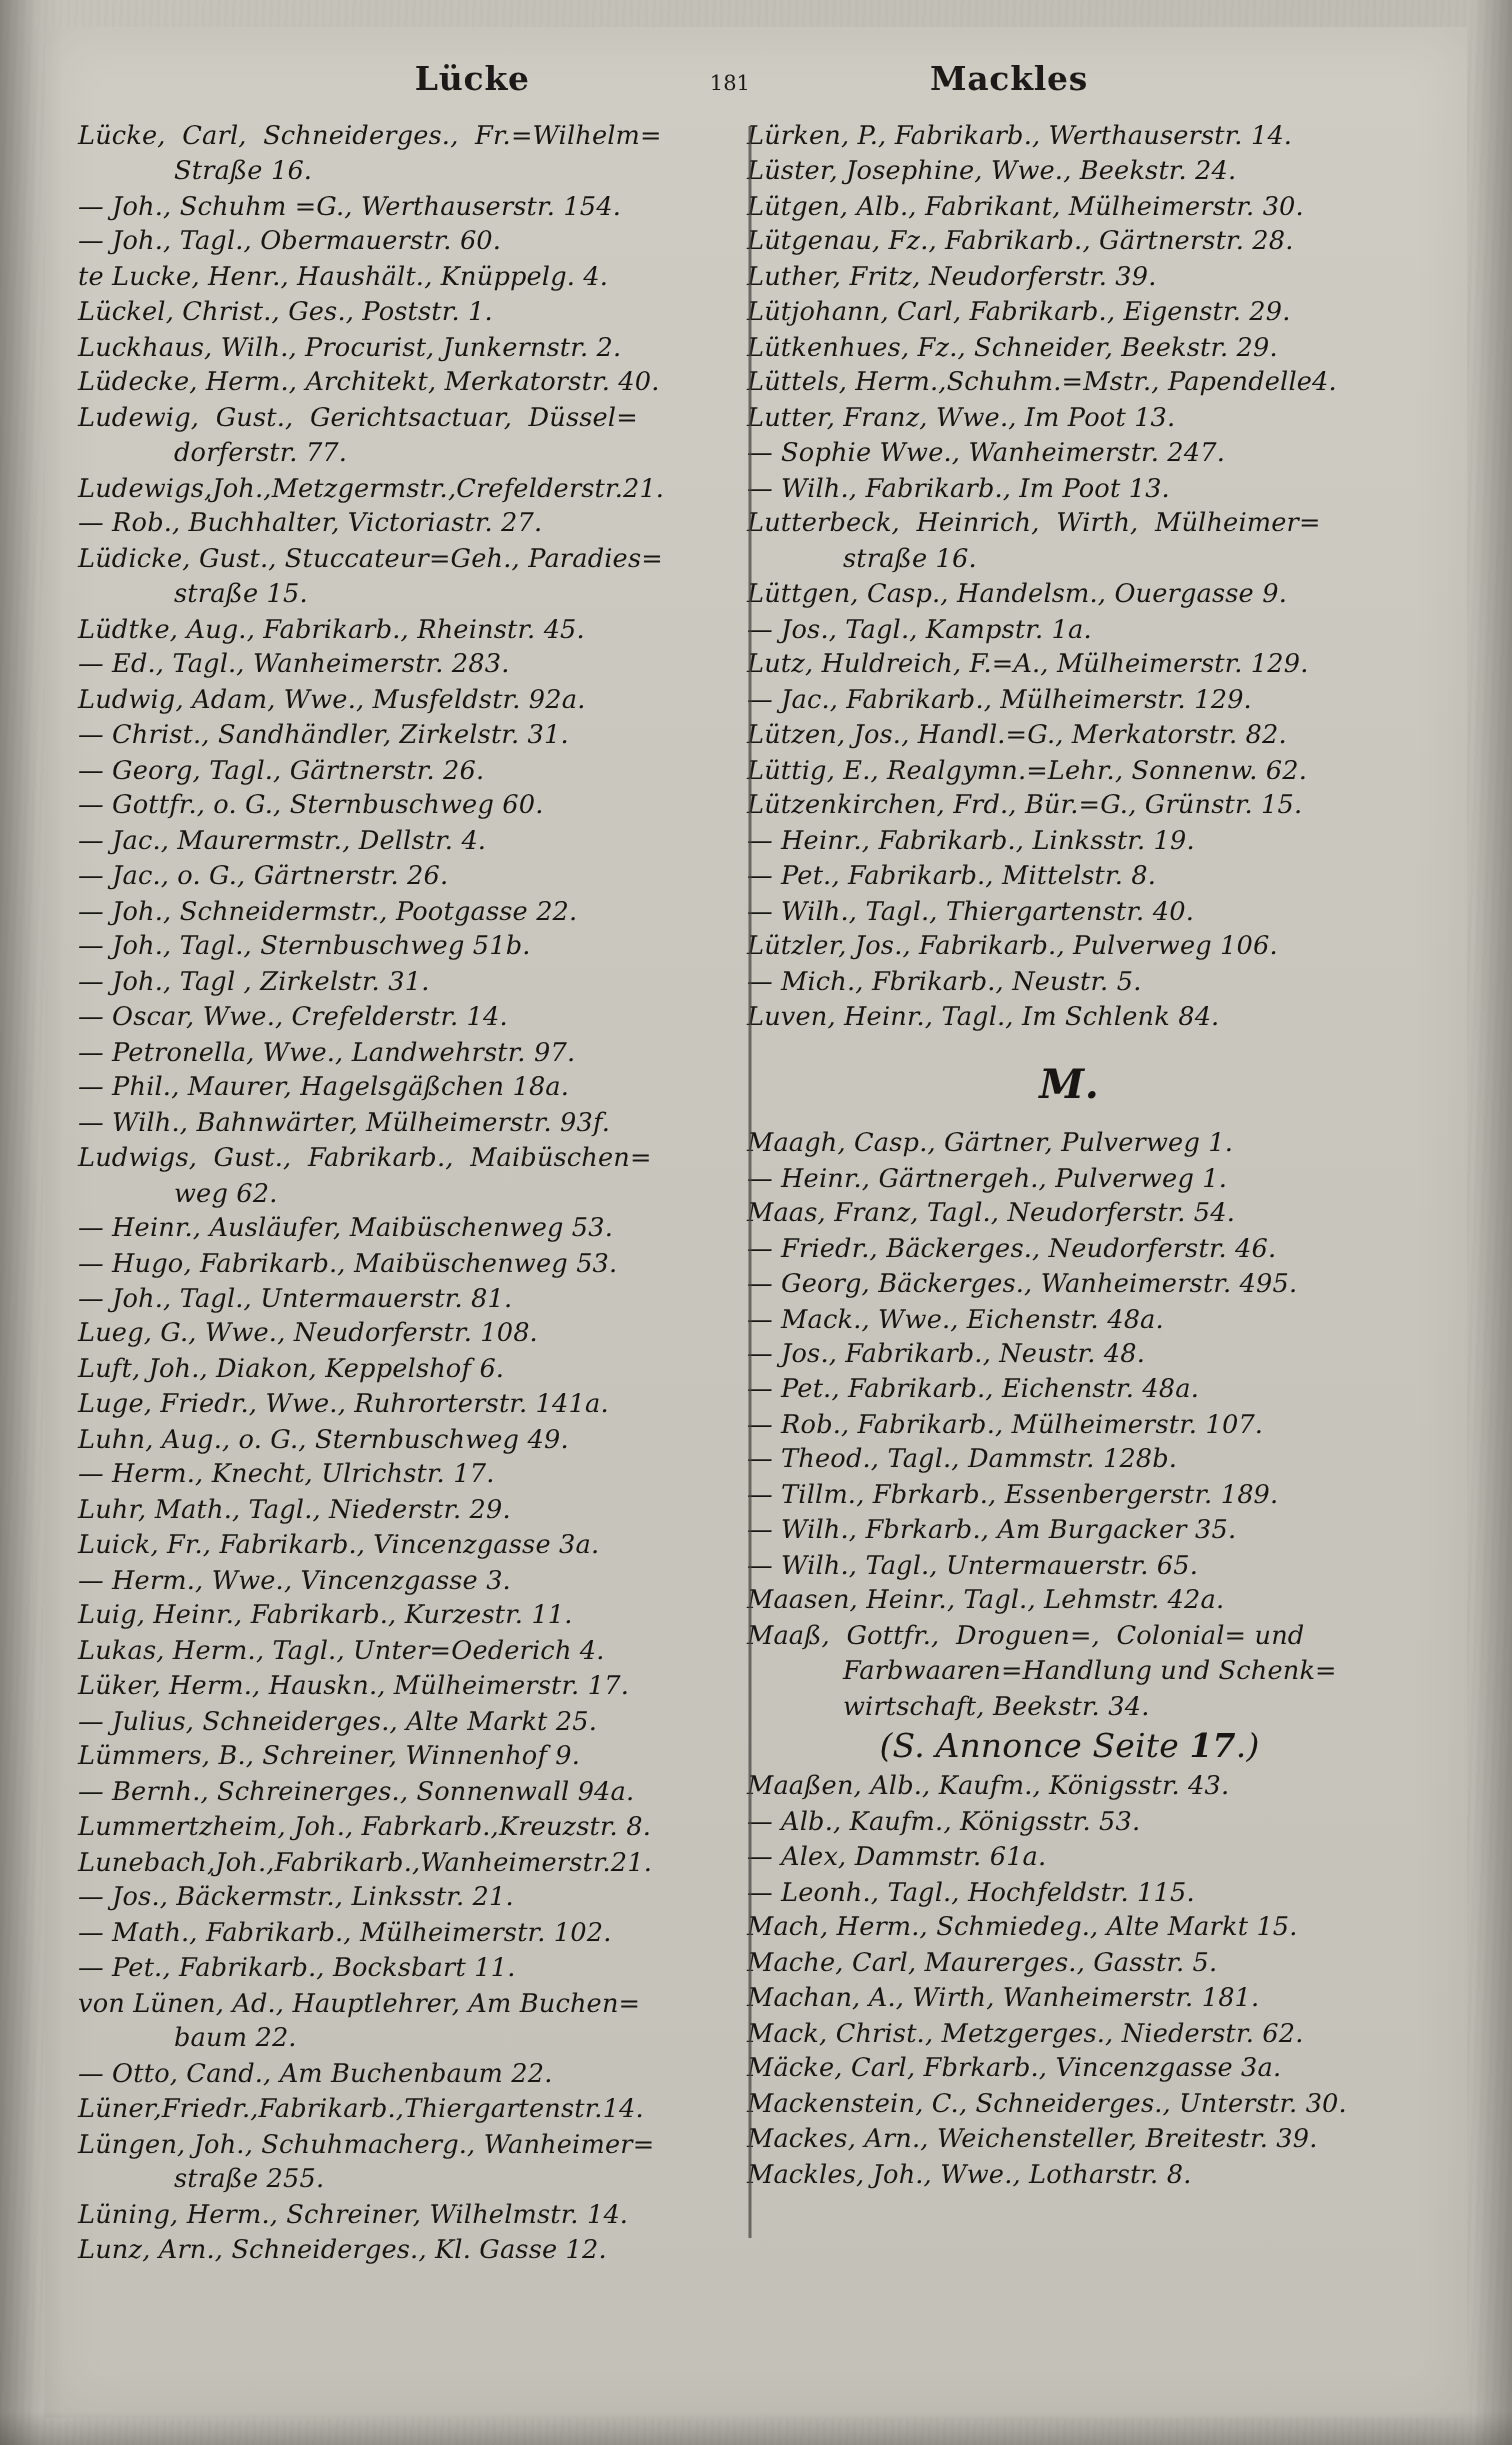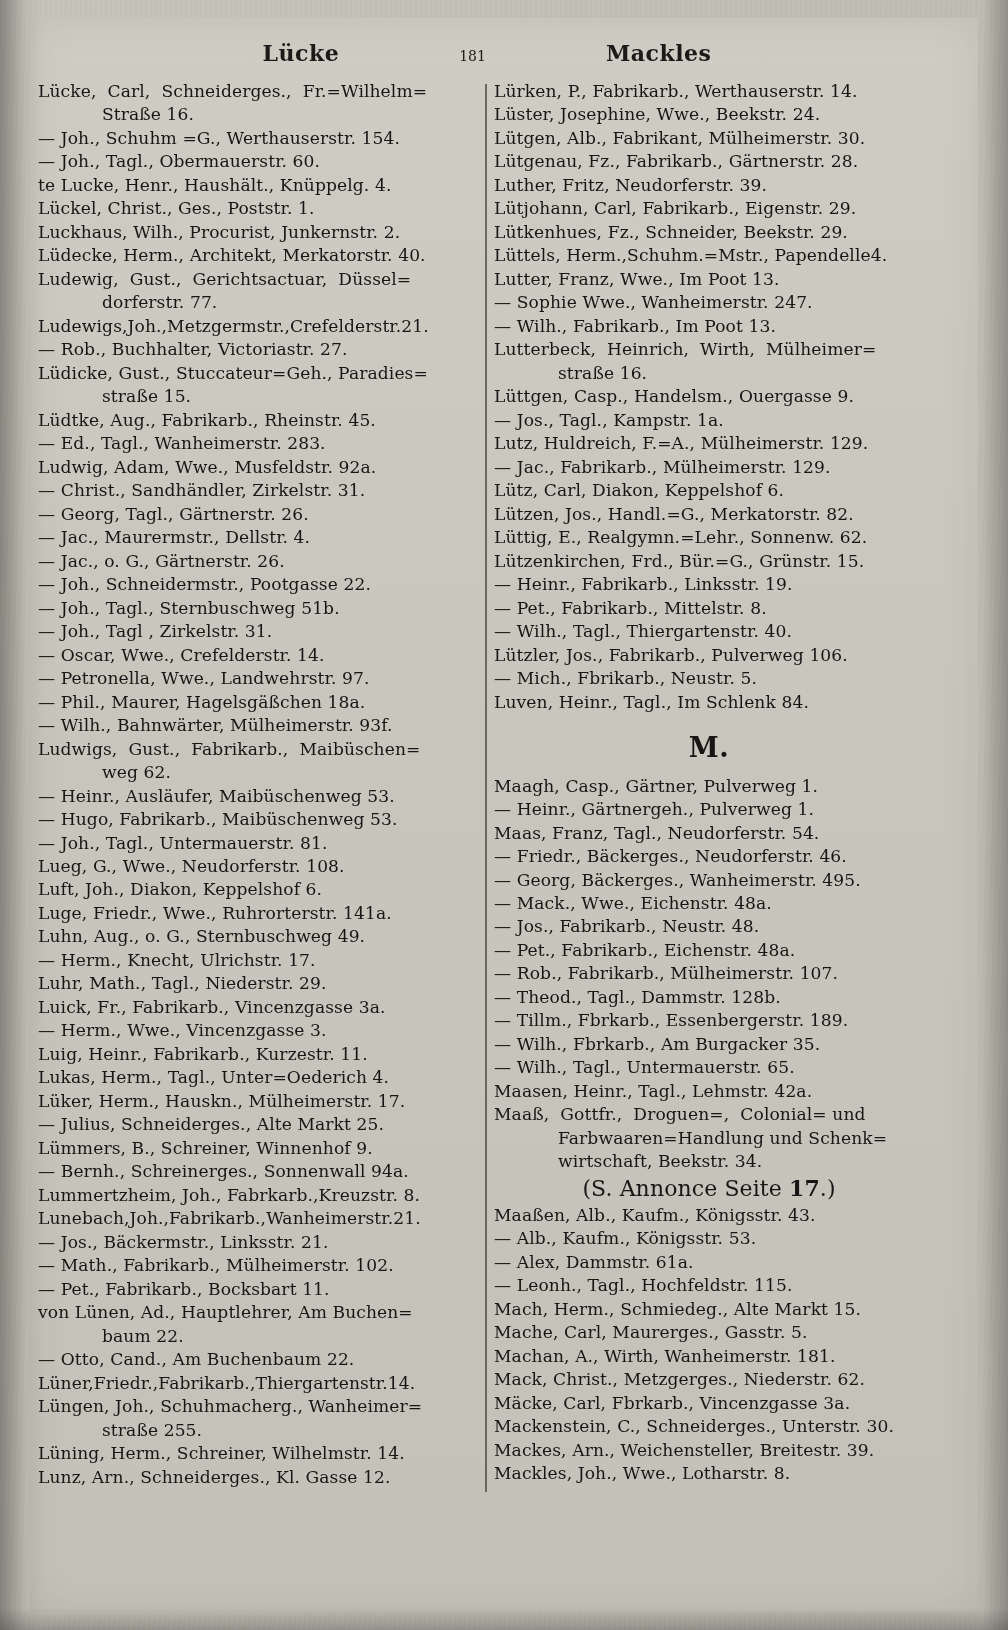--- a/index.html
+++ b/index.html
@@ -43,21 +43,21 @@
     position: absolute;
     left: 0;
     top: 0;
     width: 42px;
     height: 1630px;
     background: linear-gradient(90deg, rgba(60,58,52,0.45) 0%, rgba(120,118,110,0.12) 60%, rgba(0,0,0,0) 100%);
     pointer-events: none;
   }
   .content {
     position: absolute;
-    left: 38px;
+    left: 52px;
     top: 40px;
     width: 898px;
   }
   .header {
     display: flex;
     align-items: baseline;
     justify-content: center;
     gap: 120px;
     margin-bottom: 14px;
   }
@@ -72,22 +72,23 @@
     color: #1b1a18;
     font-family: "DejaVu Serif", serif;
   }
   .hdr-num {
     font-size: 14px;
     color: #1b1a18;
     font-family: "DejaVu Serif", serif;
   }
   .columns {
     display: flex;
-    gap: 26px;
+    gap: 16px;
     position: relative;
+    font-style: italic;
   }
   .col {
     width: 430px;
   }
   .col-divider {
     position: absolute;
     left: 447px;
     top: 4px;
     width: 2px;
     height: 1408px;
@@ -164,20 +165,21 @@
           <div class="entry cont">dorferstr. 77.</div>
           <div class="entry ind1">Ludewigs,Joh.,Metzgermstr.,Crefelderstr.21.</div>
           <div class="entry ind1">— Rob., Buchhalter, Victoriastr. 27.</div>
           <div class="entry ind1">Lüdicke, Gust., Stuccateur=Geh., Paradies=</div>
           <div class="entry cont">straße 15.</div>
           <div class="entry ind1">Lüdtke, Aug., Fabrikarb., Rheinstr. 45.</div>
           <div class="entry ind1">— Ed., Tagl., Wanheimerstr. 283.</div>
           <div class="entry ind1">Ludwig, Adam, Wwe., Musfeldstr. 92a.</div>
           <div class="entry ind1">— Christ., Sandhändler, Zirkelstr. 31.</div>
           <div class="entry ind1">— Georg, Tagl., Gärtnerstr. 26.</div>
+          <div class="entry ind1">— Gottfr., o. G., Sternbuschweg 60.</div>
           <div class="entry ind1">— Jac., Maurermstr., Dellstr. 4.</div>
           <div class="entry ind1">— Jac., o. G., Gärtnerstr. 26.</div>
           <div class="entry ind1">— Joh., Schneidermstr., Pootgasse 22.</div>
           <div class="entry ind1">— Joh., Tagl., Sternbuschweg 51b.</div>
           <div class="entry ind1">— Joh., Tagl , Zirkelstr. 31.</div>
           <div class="entry ind1">— Oscar, Wwe., Crefelderstr. 14.</div>
           <div class="entry ind1">— Petronella, Wwe., Landwehrstr. 97.</div>
           <div class="entry ind1">— Phil., Maurer, Hagelsgäßchen 18a.</div>
           <div class="entry ind1">— Wilh., Bahnwärter, Mülheimerstr. 93f.</div>
           <div class="entry ind1">Ludwigs,  Gust.,  Fabrikarb.,  Maibüschen=</div>
@@ -225,21 +227,20 @@
           <div class="entry ind1">Lüttels, Herm.,Schuhm.=Mstr., Papendelle4.</div>
           <div class="entry ind1">Lutter, Franz, Wwe., Im Poot 13.</div>
           <div class="entry ind1">— Sophie Wwe., Wanheimerstr. 247.</div>
           <div class="entry ind1">— Wilh., Fabrikarb., Im Poot 13.</div>
           <div class="entry ind1">Lutterbeck,  Heinrich,  Wirth,  Mülheimer=</div>
           <div class="entry cont">straße 16.</div>
           <div class="entry ind1">Lüttgen, Casp., Handelsm., Ouergasse 9.</div>
           <div class="entry ind1">— Jos., Tagl., Kampstr. 1a.</div>
           <div class="entry ind1">Lutz, Huldreich, F.=A., Mülheimerstr. 129.</div>
           <div class="entry ind1">— Jac., Fabrikarb., Mülheimerstr. 129.</div>
-          <div class="entry ind1">Lütz, Carl, Diakon, Keppelshof 6.</div>
           <div class="entry ind1">Lützen, Jos., Handl.=G., Merkatorstr. 82.</div>
           <div class="entry ind1">Lüttig, E., Realgymn.=Lehr., Sonnenw. 62.</div>
           <div class="entry ind1">Lützenkirchen, Frd., Bür.=G., Grünstr. 15.</div>
           <div class="entry ind1">— Heinr., Fabrikarb., Linksstr. 19.</div>
           <div class="entry ind1">— Pet., Fabrikarb., Mittelstr. 8.</div>
           <div class="entry ind1">— Wilh., Tagl., Thiergartenstr. 40.</div>
           <div class="entry ind1">Lützler, Jos., Fabrikarb., Pulverweg 106.</div>
           <div class="entry ind1">— Mich., Fbrikarb., Neustr. 5.</div>
           <div class="entry ind1">Luven, Heinr., Tagl., Im Schlenk 84.</div>
           <div class="section-letter fraktur">M.</div>

